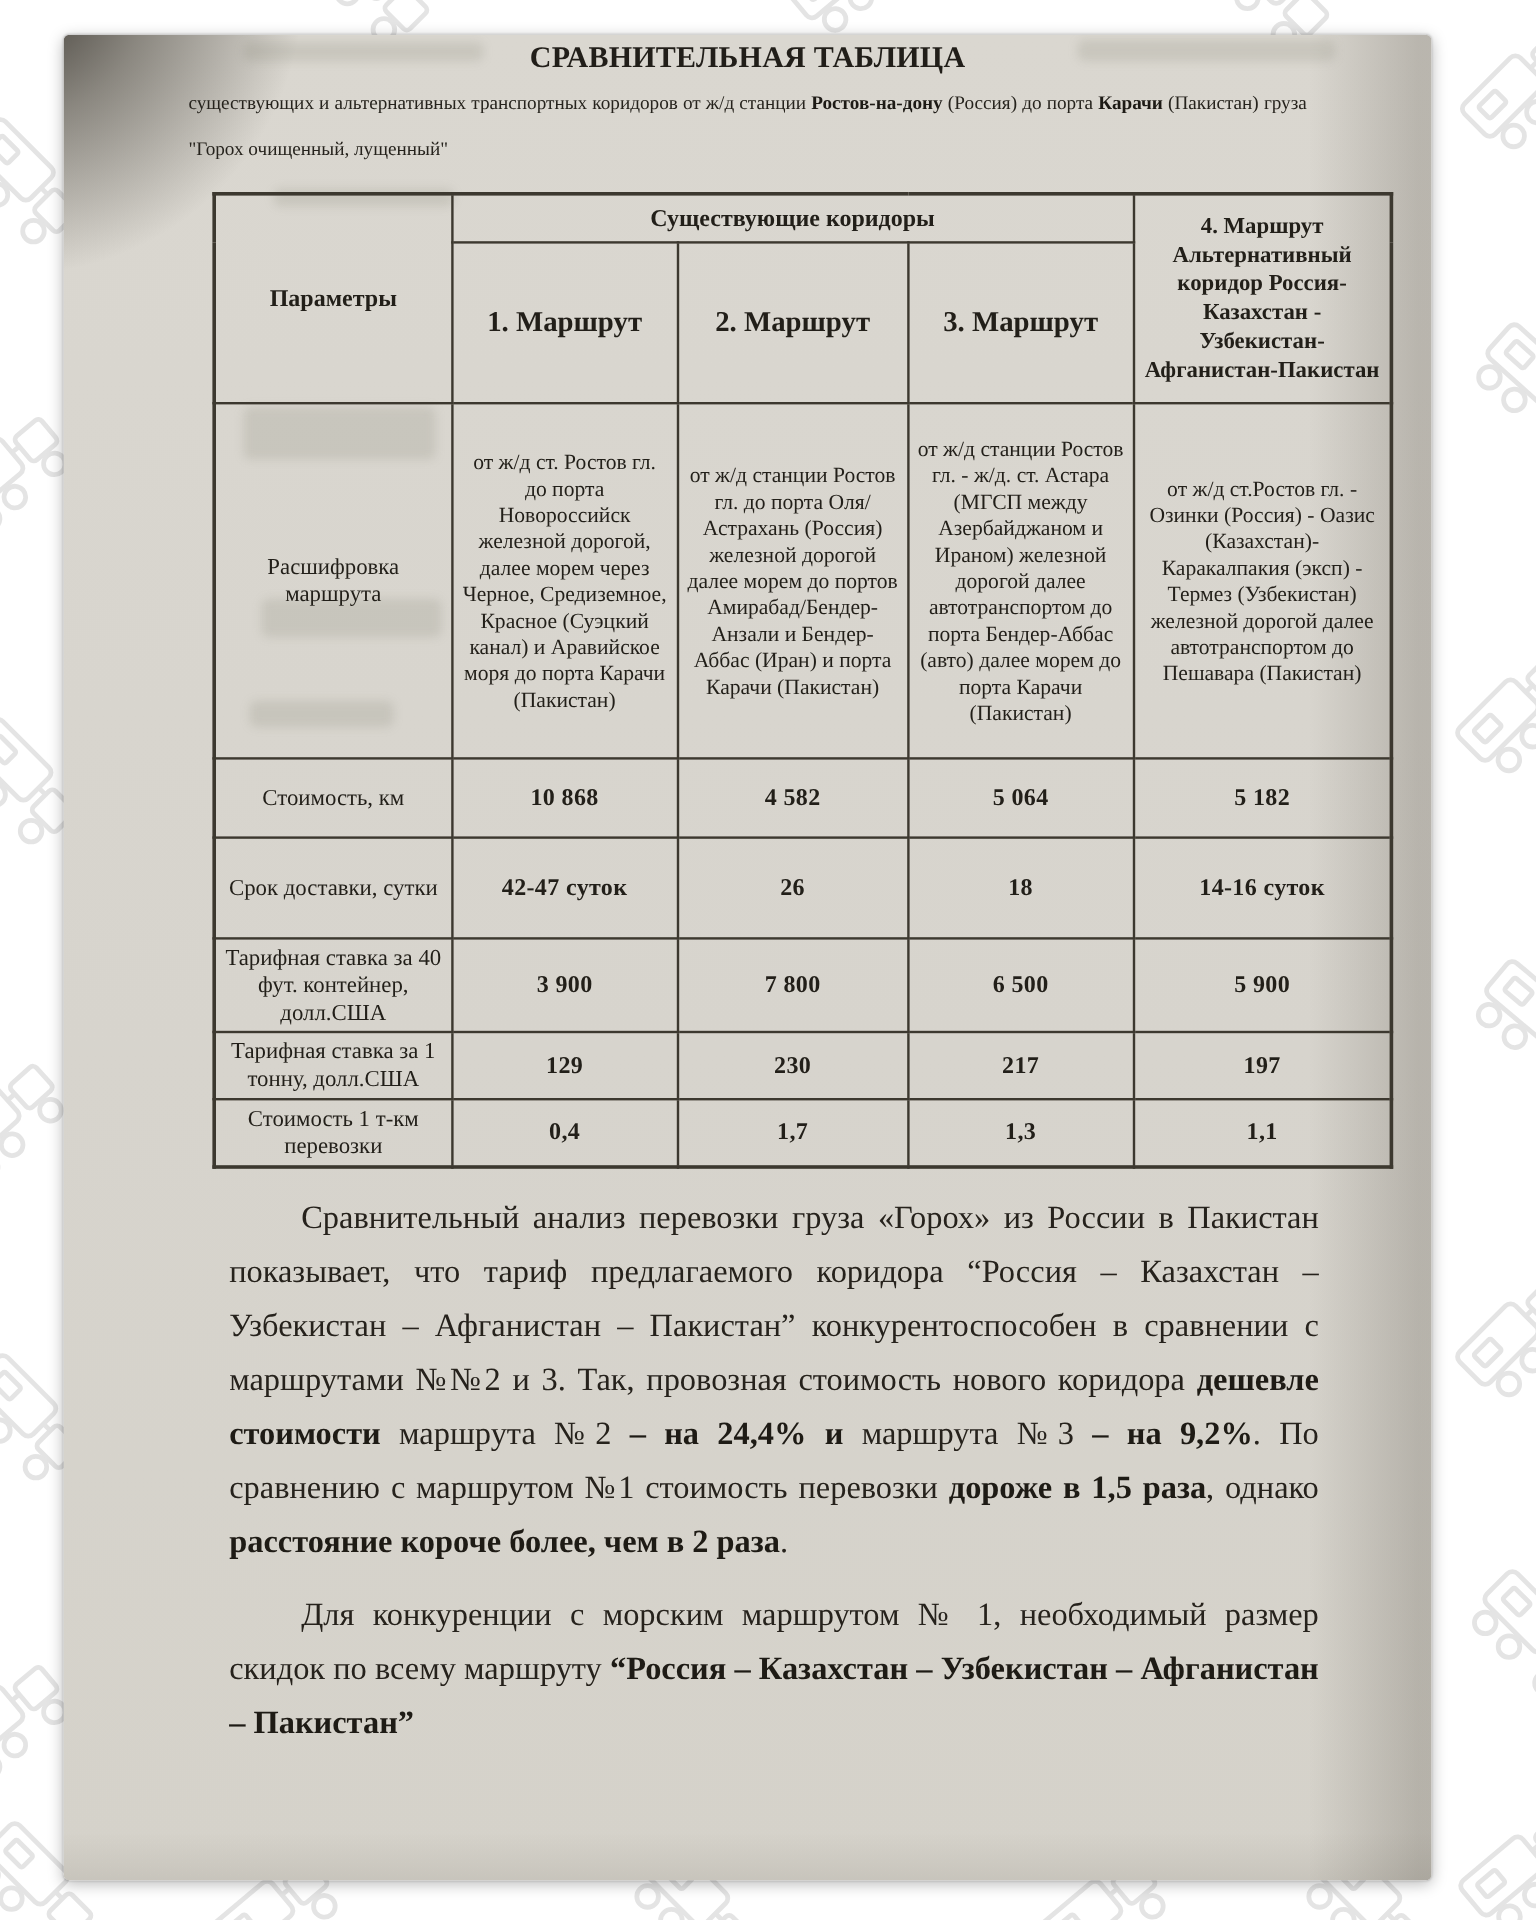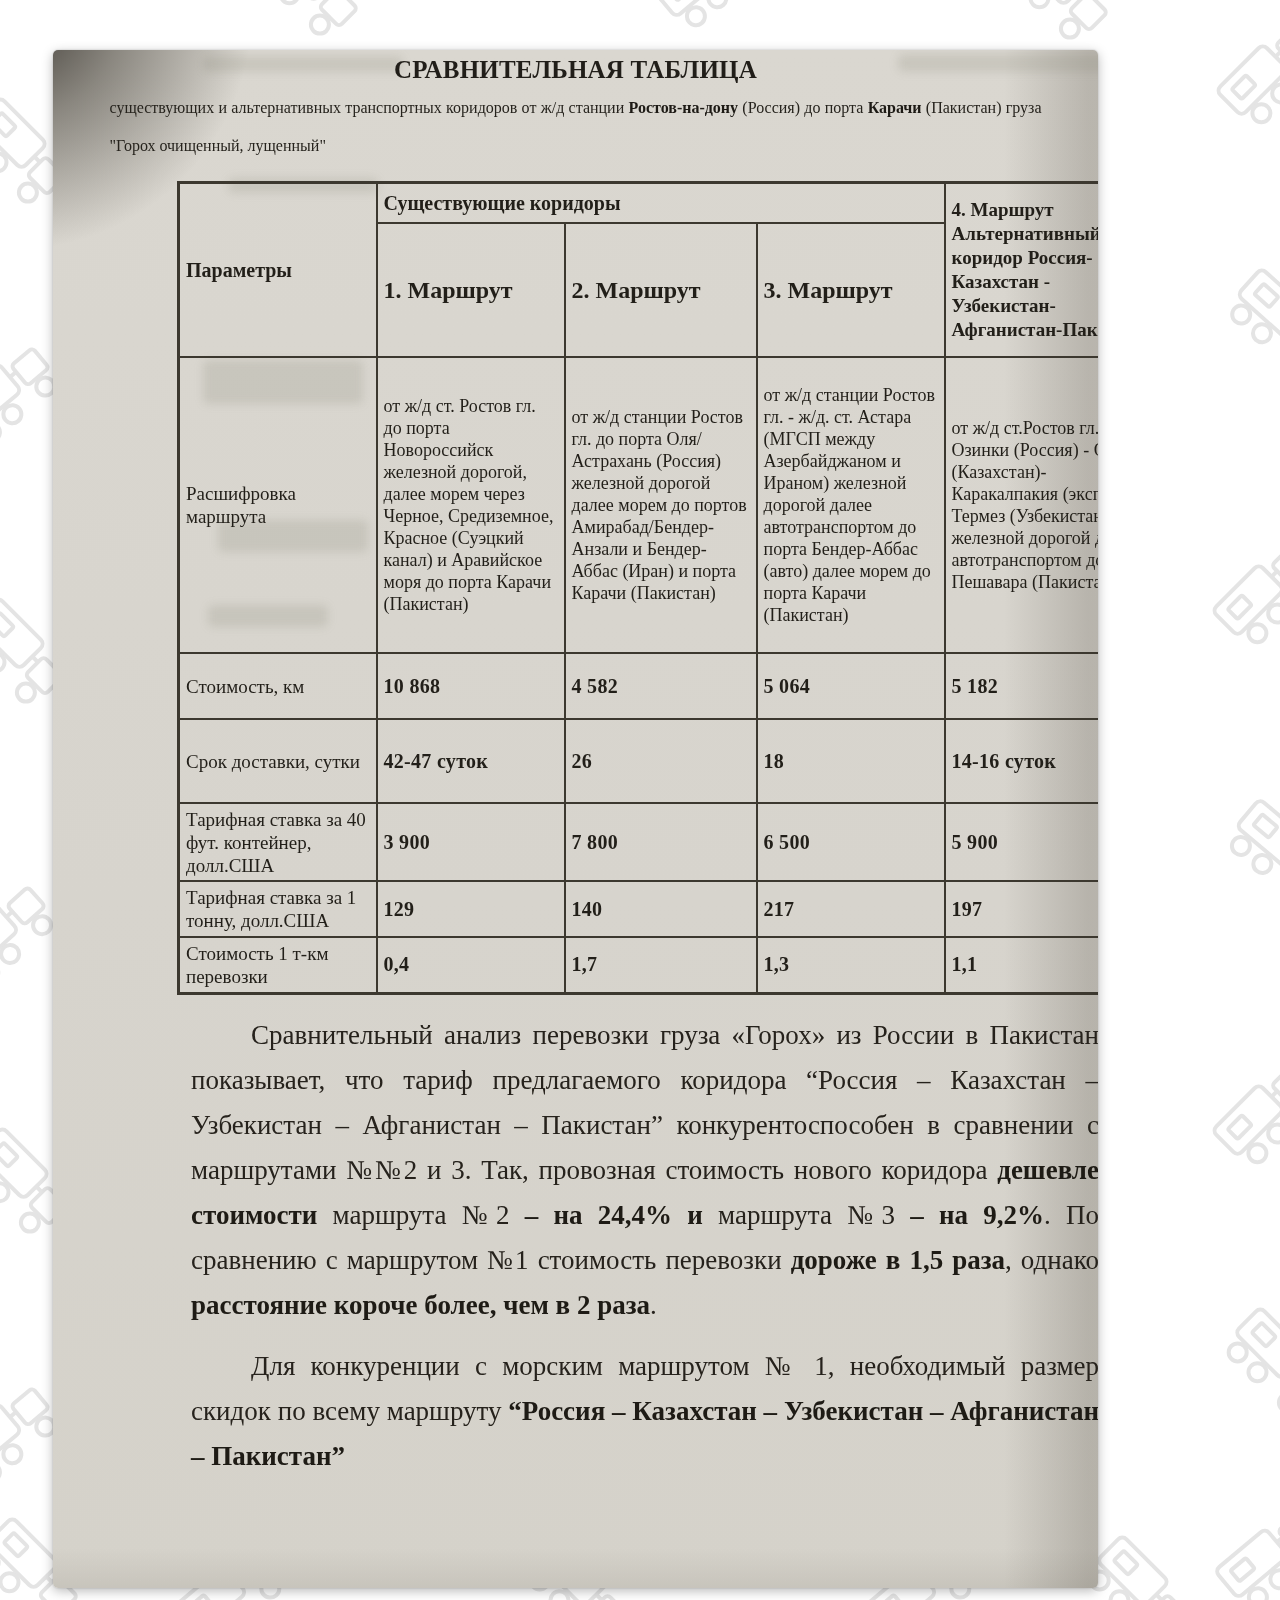--- a/index.html
+++ b/index.html
@@ -6,21 +6,21 @@
   body{
     width:1280px;height:1600px;position:relative;overflow:hidden;
     background:#ffffff;
     font-family:"Liberation Serif","DejaVu Serif",serif;
   }
   
   .pat{position:absolute;width:120px;height:86px;opacity:.65;z-index:0;}
   .pat use{stroke:#d6d6d6;}
   
   .paper{
-    position:absolute;left:53px;top:50px;width:1045px;height:1538px;
+    position:absolute;left:53px;top:29px;width:1140px;height:1538px;
     z-index:2;border-radius:5px;overflow:hidden;
     color:#26231d;
     background:
       radial-gradient(circle at -40px -40px, rgba(30,26,20,.85) 0px, rgba(42,38,30,.45) 110px, rgba(60,55,45,0) 240px),
       linear-gradient(to right, rgba(70,64,54,0) 91%, rgba(70,64,54,.22) 99%),
       linear-gradient(to top, rgba(80,74,62,.10) 0, rgba(80,74,62,0) 40px),
       linear-gradient(180deg,#dad7d0 0%,#d7d4cd 55%,#d5d2ca 100%);
     box-shadow:0 3px 12px rgba(0,0,0,.28), 0 0 2px rgba(0,0,0,.2);
   }
   .smudge{position:absolute;background:rgba(118,116,102,.17);filter:blur(4px);border-radius:6px;z-index:1;}
@@ -34,21 +34,21 @@
     text-align:justify;color:#26231d;position:relative;z-index:2;
   }
   .doc-subtitle b{color:#1d1a15;}
   
   table.cmp{
     border-collapse:collapse;table-layout:fixed;
     margin:10px 0 0 124px;width:981px;position:relative;z-index:2;
     color:#221f19;
   }
   table.cmp td{
-    border:2px solid #3c382f;vertical-align:middle;
+    border:2px solid #3c382f;text-align:center;vertical-align:middle;
     padding:2px 6px;
   }
   table.cmp{border:3px solid #3c382f;}
   td.ghead{font-size:20px;font-weight:700;height:34px;}
   td.param{font-size:20px;font-weight:700;}
   td.rhead{font-size:24px;font-weight:700;height:128px;}
   td.alt{font-size:19px;font-weight:700;line-height:24px;padding:4px 8px;}
   td.alt .alt1{display:block;}
   td.alt .alt2{display:block;}
   td.rowlabel{font-size:19px;font-weight:400;line-height:23px;padding:4px 6px;}
@@ -213,21 +213,21 @@
         <td class="rowlabel">Тарифная ставка за 40 фут. контейнер, долл.США</td>
         <td class="val">3 900</td>
         <td class="val">7 800</td>
         <td class="val">6 500</td>
         <td class="val">5 900</td>
       </tr>
 
       <tr class="r-ton">
         <td class="rowlabel">Тарифная ставка за 1 тонну, долл.США</td>
         <td class="val">129</td>
-        <td class="val">140</td>
+        <td class="val">230</td>
         <td class="val">217</td>
         <td class="val">197</td>
       </tr>
 
       <tr class="r-tkm">
         <td class="rowlabel">Стоимость 1 т-км перевозки</td>
         <td class="val">0,4</td>
         <td class="val">1,7</td>
         <td class="val">1,3</td>
         <td class="val">1,1</td>

